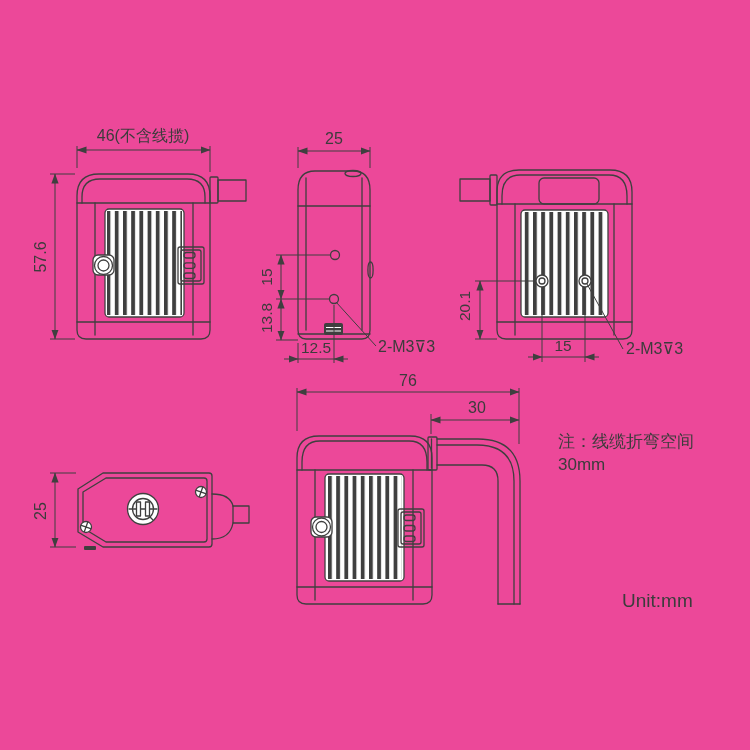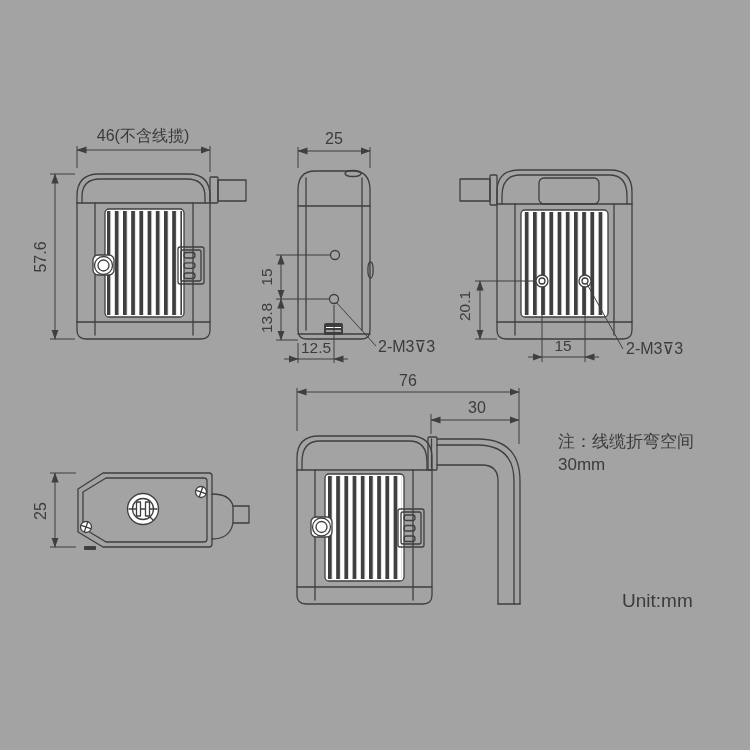--- a/index.html
+++ b/index.html
@@ -1,16 +1,16 @@
 <!DOCTYPE html>
 <html><head>
 <meta charset="utf-8">
 <style>
   html,body{margin:0;padding:0;background:#ffffff;}
-  .page{width:750px;height:750px;position:relative;background:#a3a3a3;overflow:hidden;}
+  .page{width:750px;height:750px;position:relative;background:#ec4899;overflow:hidden;}
   svg{display:block;}
   svg text{font-family:"Liberation Sans","DejaVu Sans",sans-serif;fill:#3c3c3c;}
   .dim{font-size:16px;}
   .dim-s{font-size:15.5px;}
   .note{font-size:17px;}
   .unit{font-size:19px;}
   .ln{stroke:#3f3f3f;stroke-width:1.3;fill:none;stroke-linejoin:round;stroke-linecap:round;}
   .dimln{stroke:#3f3f3f;stroke-width:1;fill:none;}
   .fillwhite{fill:#ffffff;}
   .dark{fill:#3f3f3f;stroke:none;}

